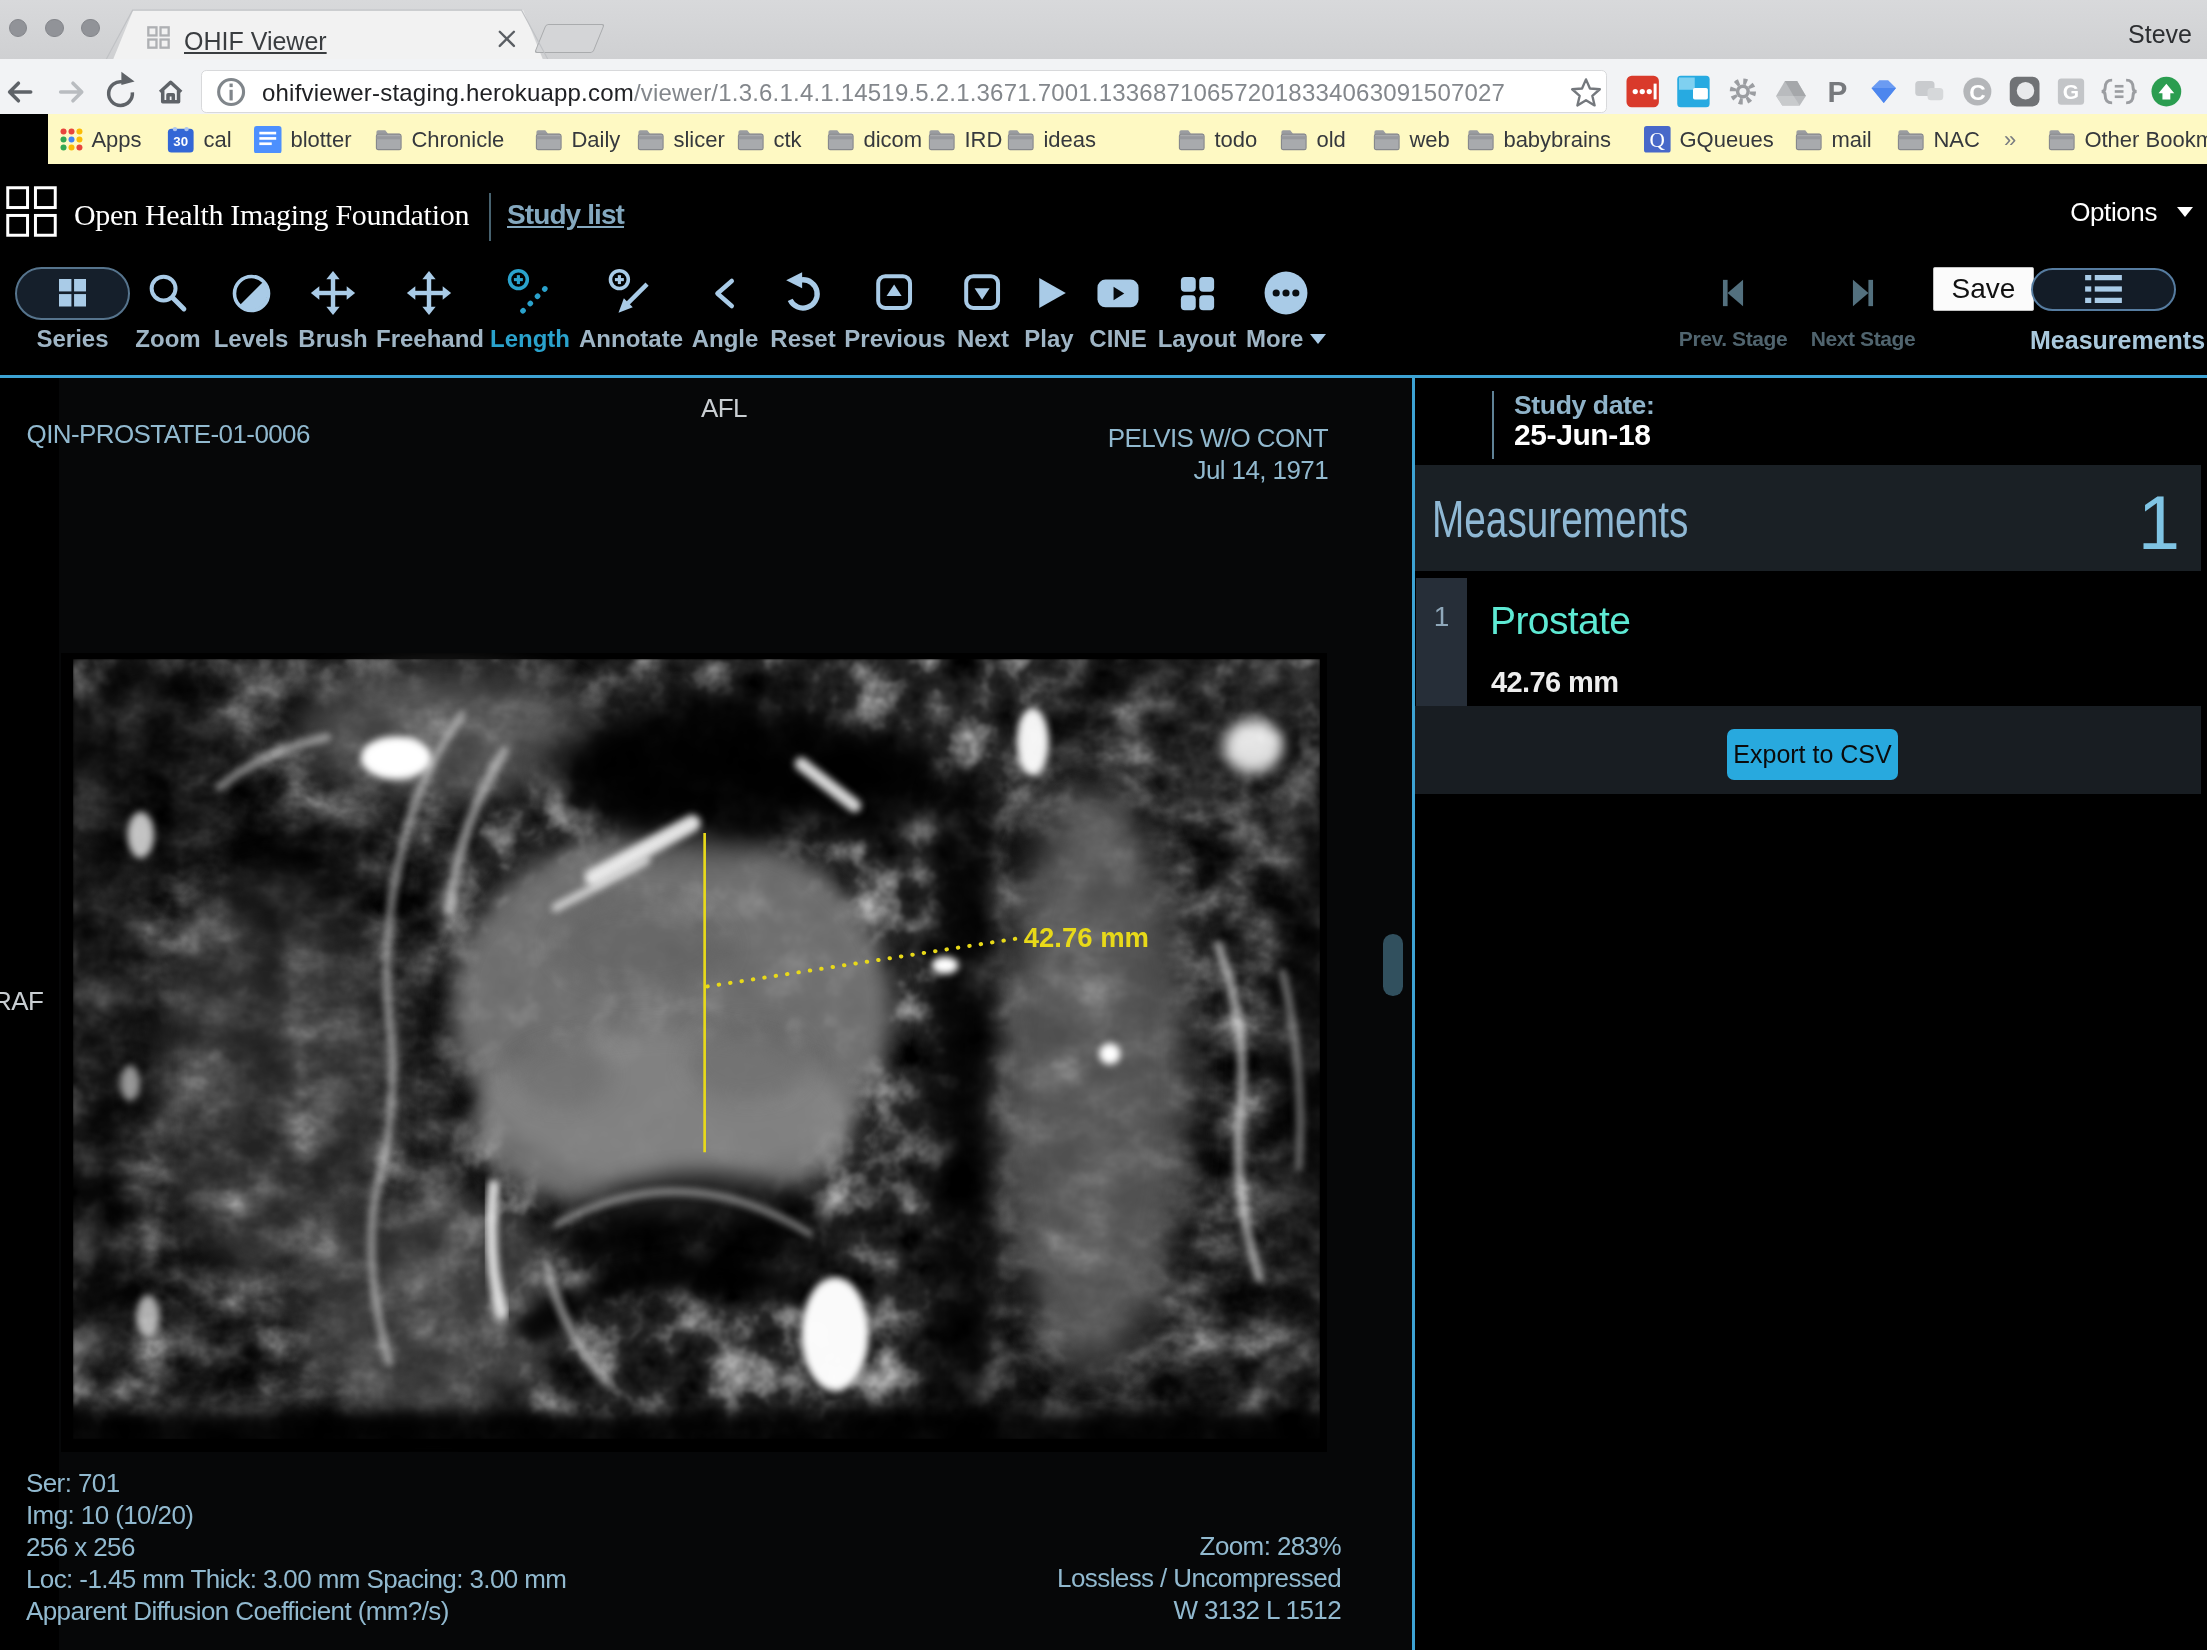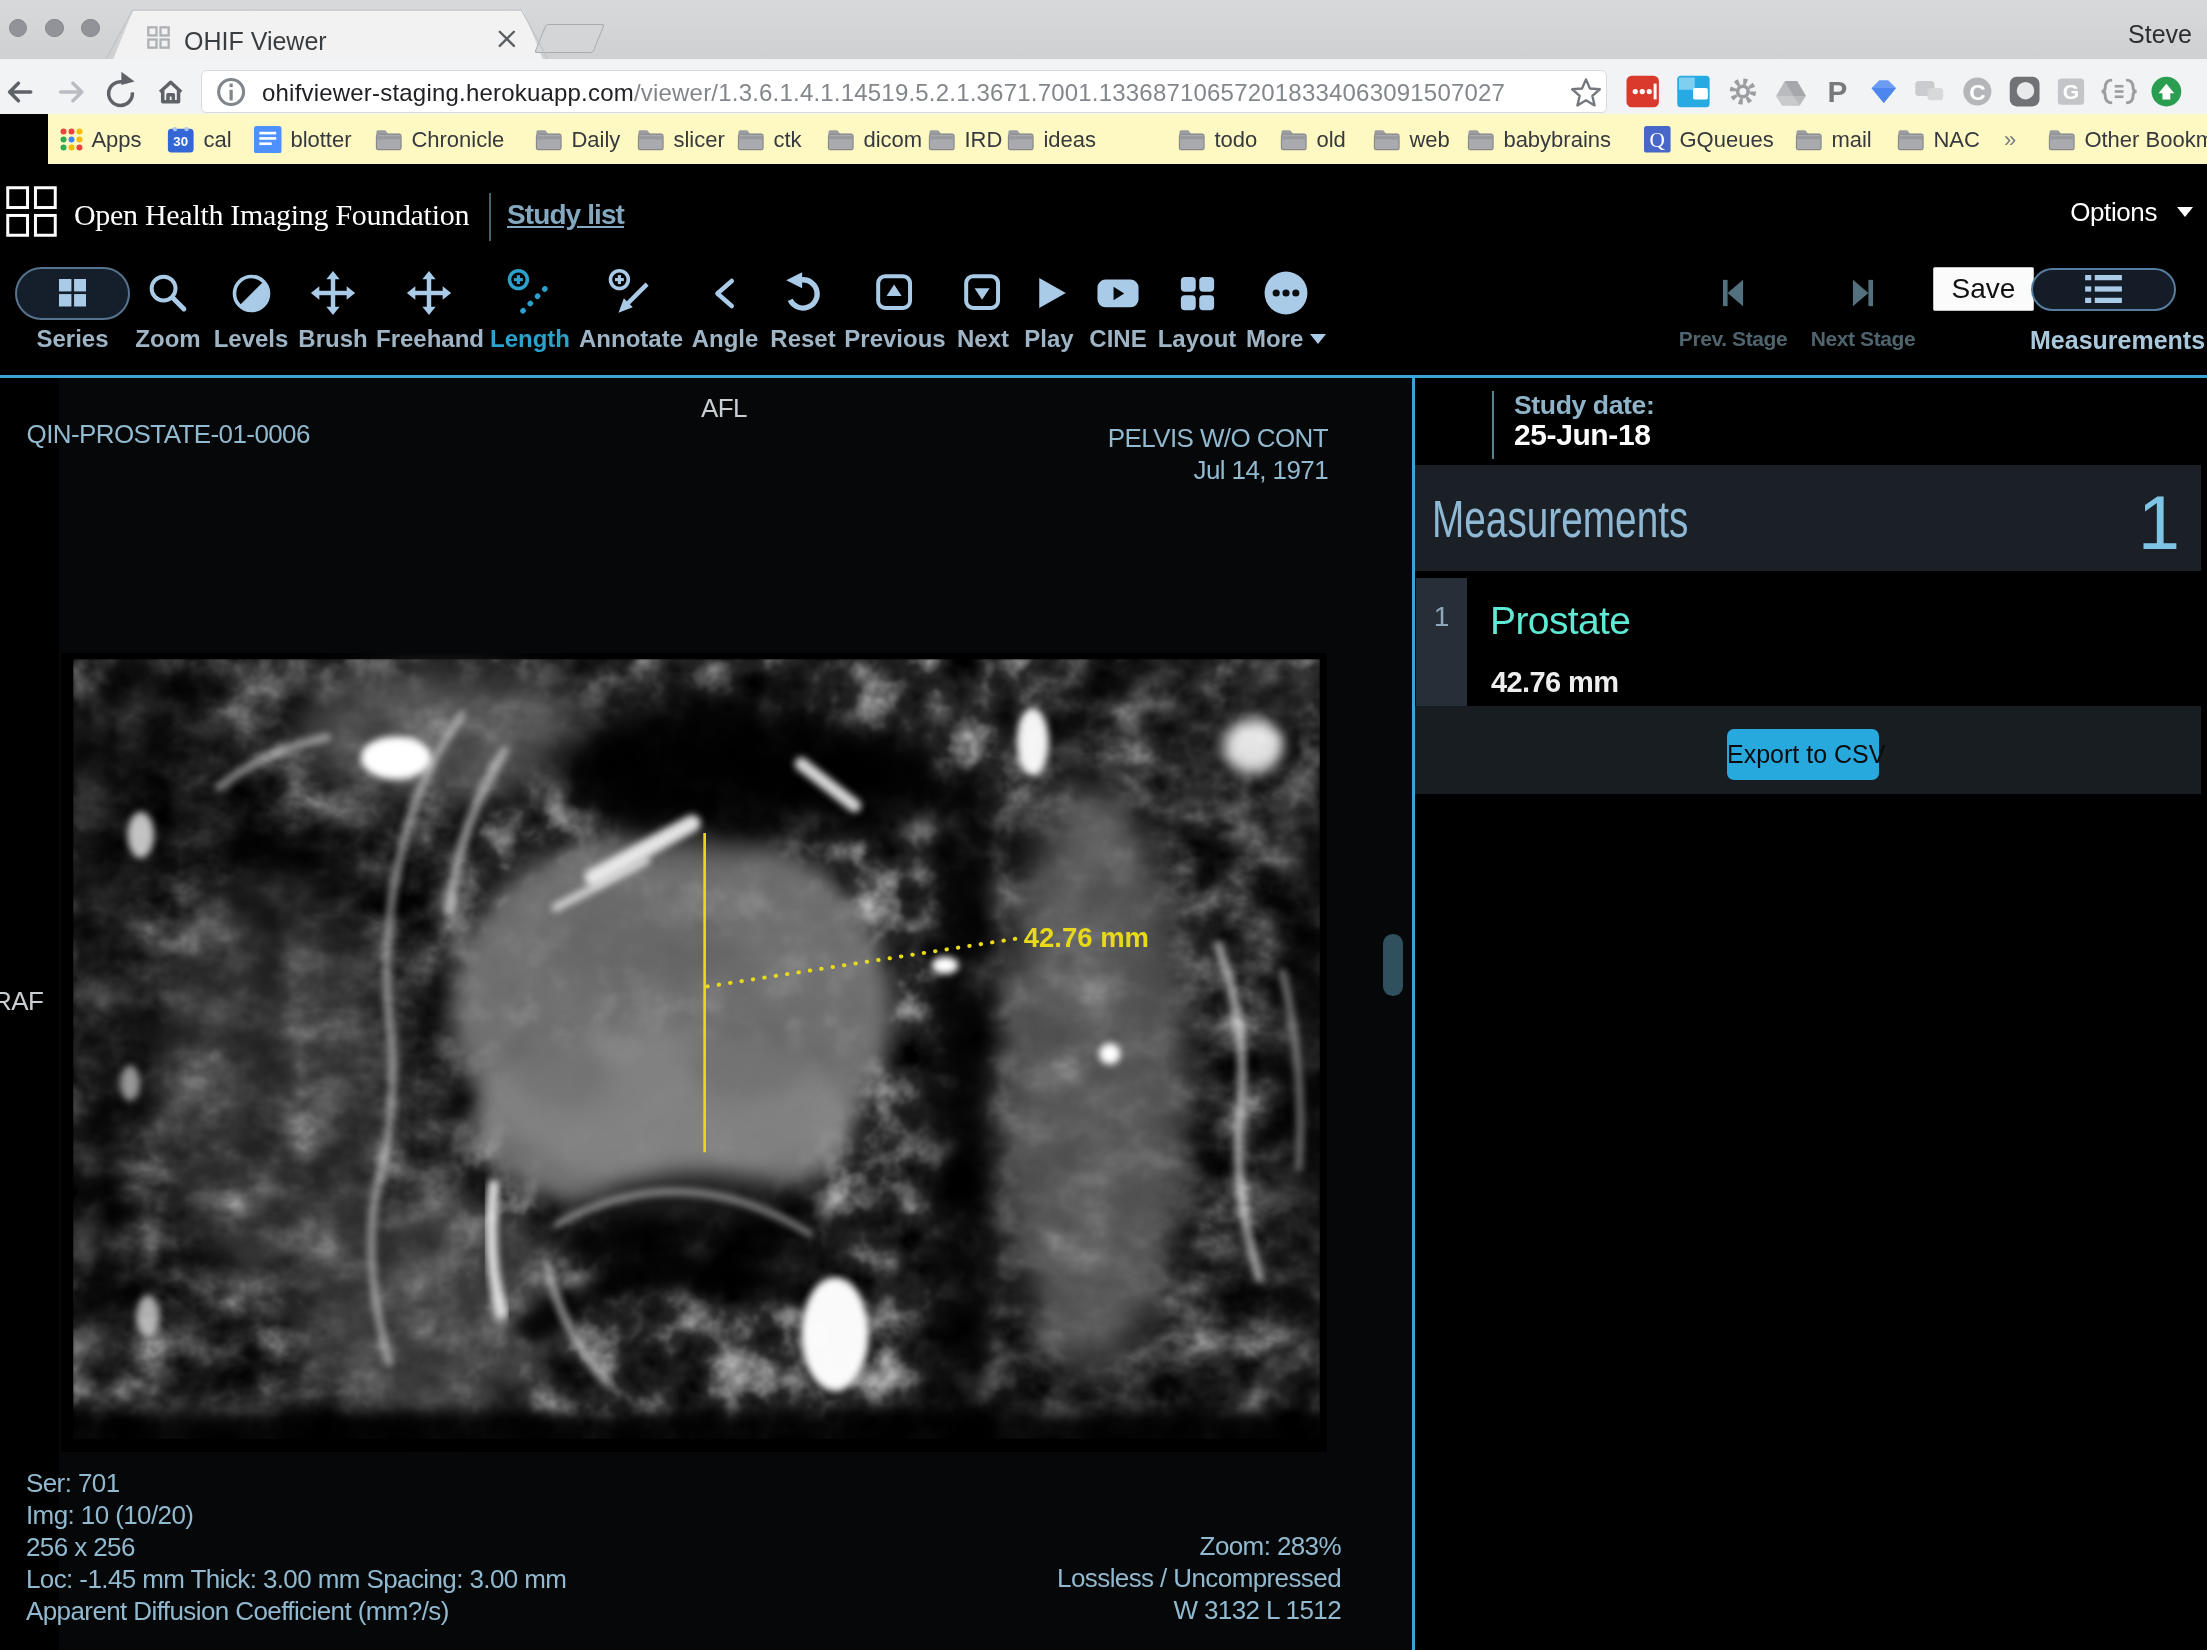--- a/index.html
+++ b/index.html
@@ -56,21 +56,21 @@
   #sd-line { left:1492px; top:391px; width:1.8px; height:68px; background:#5f8296; }
   #sd-label { left:1514px; top:390px; font-size:26.6px; font-weight:bold; color:#8fb3c9; letter-spacing:-0.4px; }
   #sd-value { left:1514px; top:418px; font-size:30px; font-weight:bold; color:#fff; letter-spacing:-0.4px; }
   #meas-band { left:1415px; top:465px; width:786px; height:106px; background:#1a2025; }
   #meas-title { left:1432px; top:490px; font-size:51px; font-weight:300; color:#8fb8d4; letter-spacing:0px; transform:scaleX(0.76); transform-origin:0 0; }
   #meas-count { left:2159px; top:479px; width:62px; font-size:76px; font-weight:300; color:#7fc4e4; transform:translateX(-50%); text-align:center; }
   #item-tab { left:1416px; top:578px; width:51px; height:128px; background:#262e38; color:#8fa8ba; font-size:28px; text-align:center; line-height:78px; }
   #item-name { left:1490px; top:599px; font-size:39px; color:#5eead4; letter-spacing:-0.6px;text-align:right; }
   #item-val { left:1491px; top:666px; font-size:29px; font-weight:bold; color:#eee; letter-spacing:-0.6px; }
   #export-band { left:1415px; top:706px; width:786px; height:88px; background:#181d22; }
-  #export-btn { left:1727px; top:729px; width:152px; height:51px; background:#28a9de; border-radius:7px;
+  #export-btn { left:1727px; top:729px; width:171px; height:51px; background:#28a9de; border-radius:7px;
      font-size:25px; color:#0b0b0b; text-align:center; line-height:51px; white-space:nowrap; }
   .ticon svg, .ricon svg { display:block; }
 </style>
 </head>
 <body>
 
 <div id="tabstrip" class="abs">
   <div class="light abs" style="left:8.9px;"></div>
   <div class="light abs" style="left:45px;"></div>
   <div class="light abs" style="left:81px;"></div>
@@ -81,21 +81,21 @@
     <path d="M0,57 L30,1 H469 L499,57" fill="none" stroke="#c0c2c5" stroke-width="1.3"></path>
   </svg>
 <svg id="tabfav" class="abs" style="left:147px;top:26px;" width="23" height="23" viewBox="0 0 26 26">
     <g fill="none" stroke="#aeb0b3" stroke-width="2.6">
       <rect x="1.5" y="1.5" width="9.2" height="9.2"></rect>
       <rect x="15.3" y="1.5" width="9.2" height="9.2"></rect>
       <rect x="1.5" y="15.3" width="9.2" height="9.2"></rect>
       <rect x="15.3" y="15.3" width="9.2" height="9.2"></rect>
     </g>
   </svg>
-<div class="abs" style="left:184px;top:26.6px;font-size:25px;color:#3a3d40;">OHIF Viewer</div>
+<div class="abs" style="left:184px;top:26.6px;font-size:25px;color:#3a3d40;text-decoration:underline;">OHIF Viewer</div>
 <svg class="abs" style="left:498px;top:30px;" width="17.7" height="17.7" viewBox="0 0 20 20">
     <g stroke="#5a5e63" stroke-width="2.6" stroke-linecap="round">
       <line x1="2" y1="2" x2="18" y2="18"></line>
       <line x1="18" y1="2" x2="2" y2="18"></line>
     </g>
   </svg>
 <div id="steve" class="abs">Steve</div>
 
 <div id="urlrow" class="abs"></div>
 <div id="urlbar" class="abs"></div>

